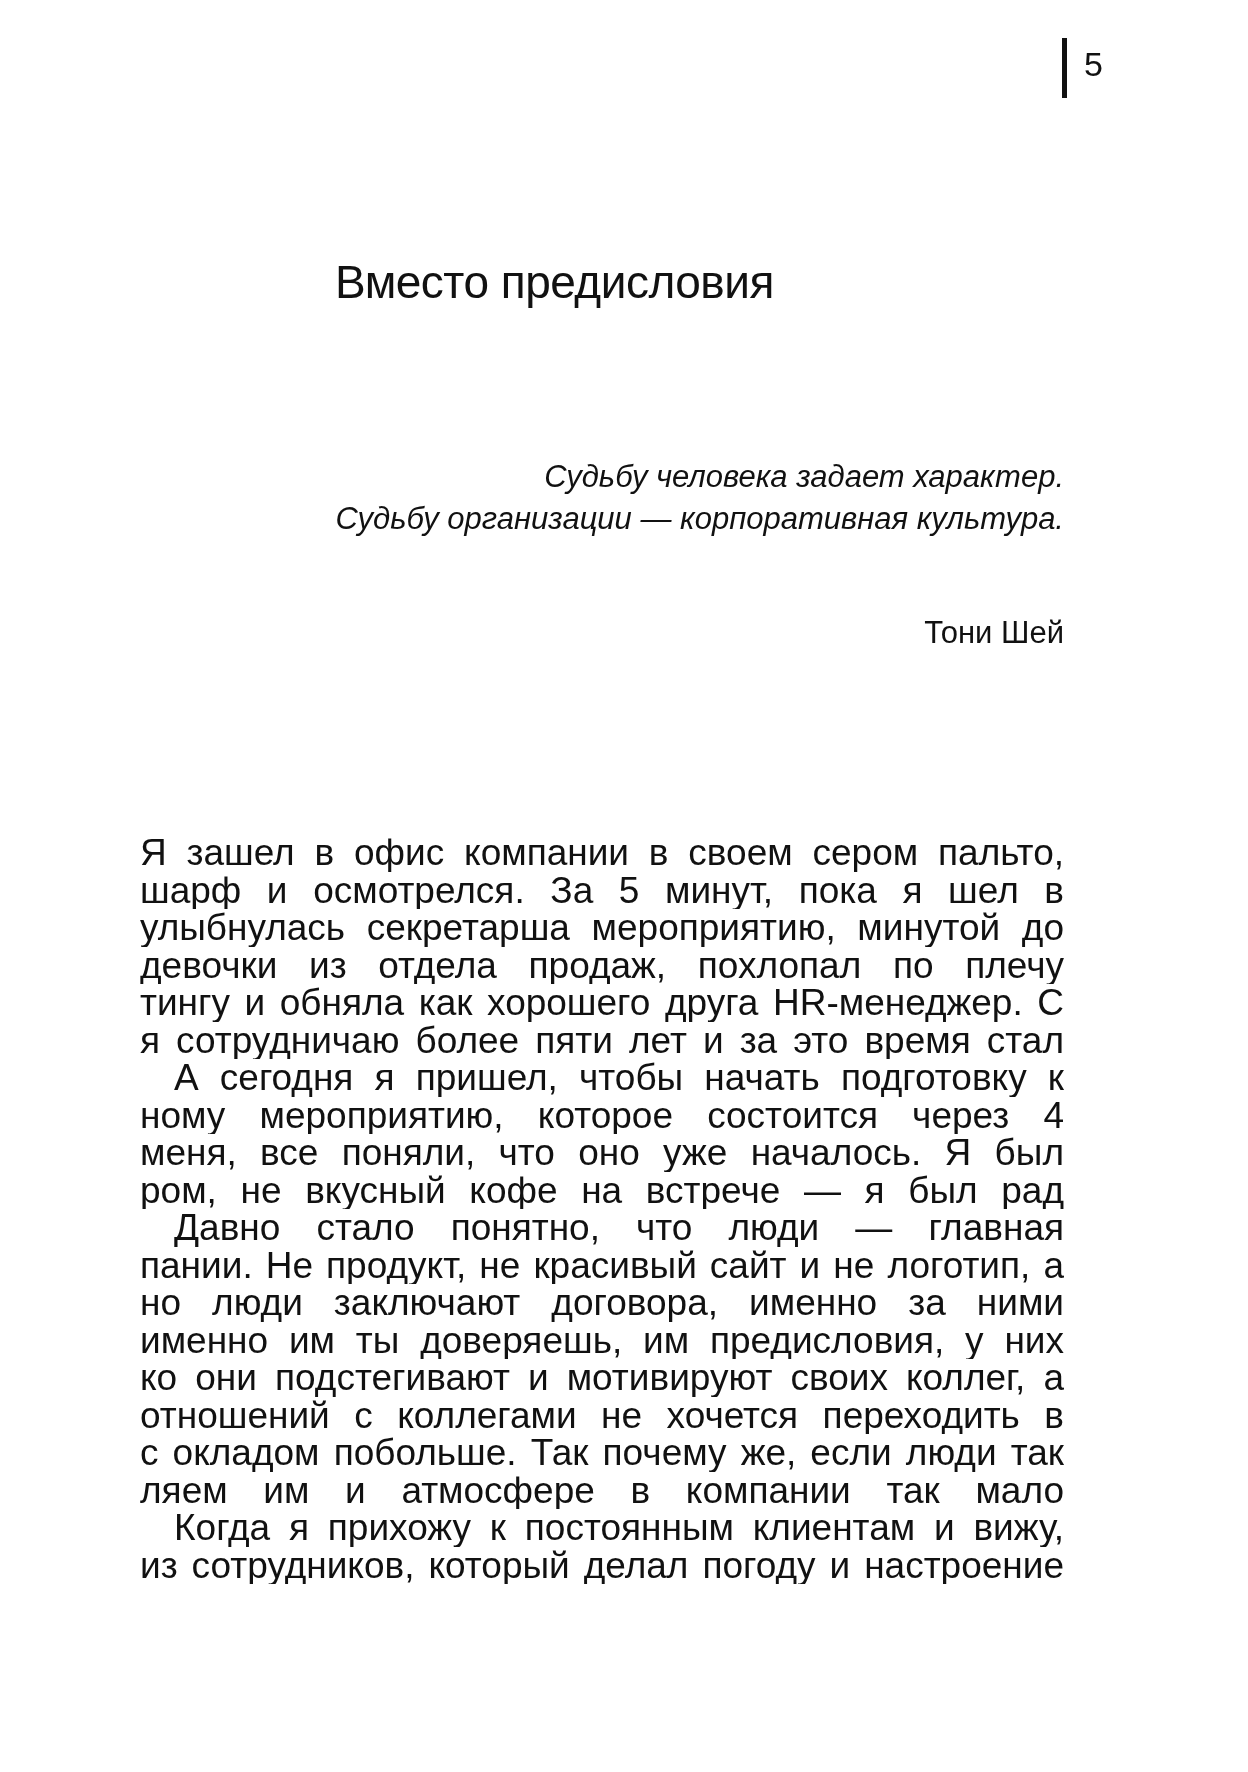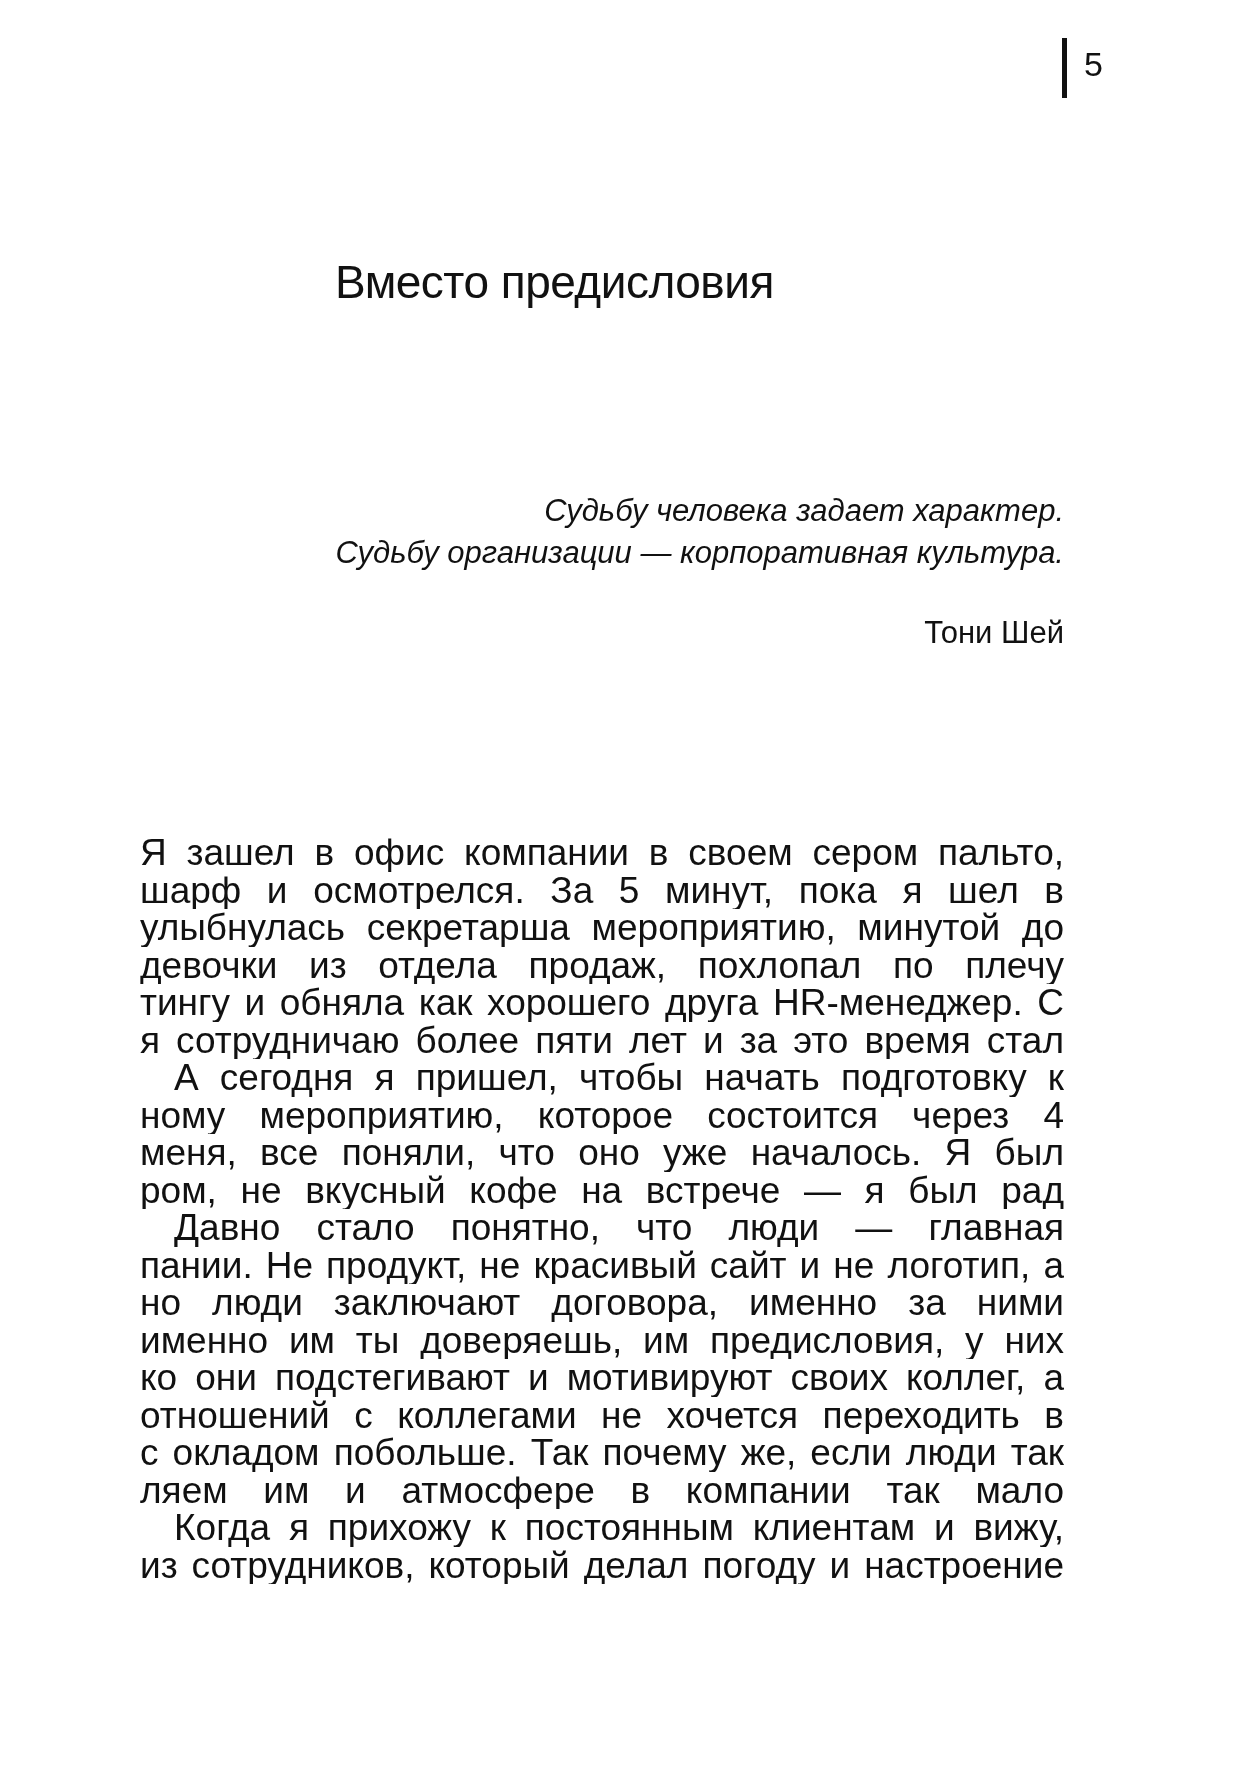--- a/index.html
+++ b/index.html
@@ -43,21 +43,20 @@
     letter-spacing: -0.5px;
     white-space: nowrap;
     color: #111111;
   }
   
   .epigraph {
     position: absolute;
     left: 140px;
     top: 456px;
     width: 924px;
-    margin-top: 34px;
   }
   .epigraph-line {
     font-style: italic;
     font-size: 31px;
     line-height: 42px;
     text-align: right;
     white-space: nowrap;
   }
   .epigraph-attribution {
     position: absolute;

